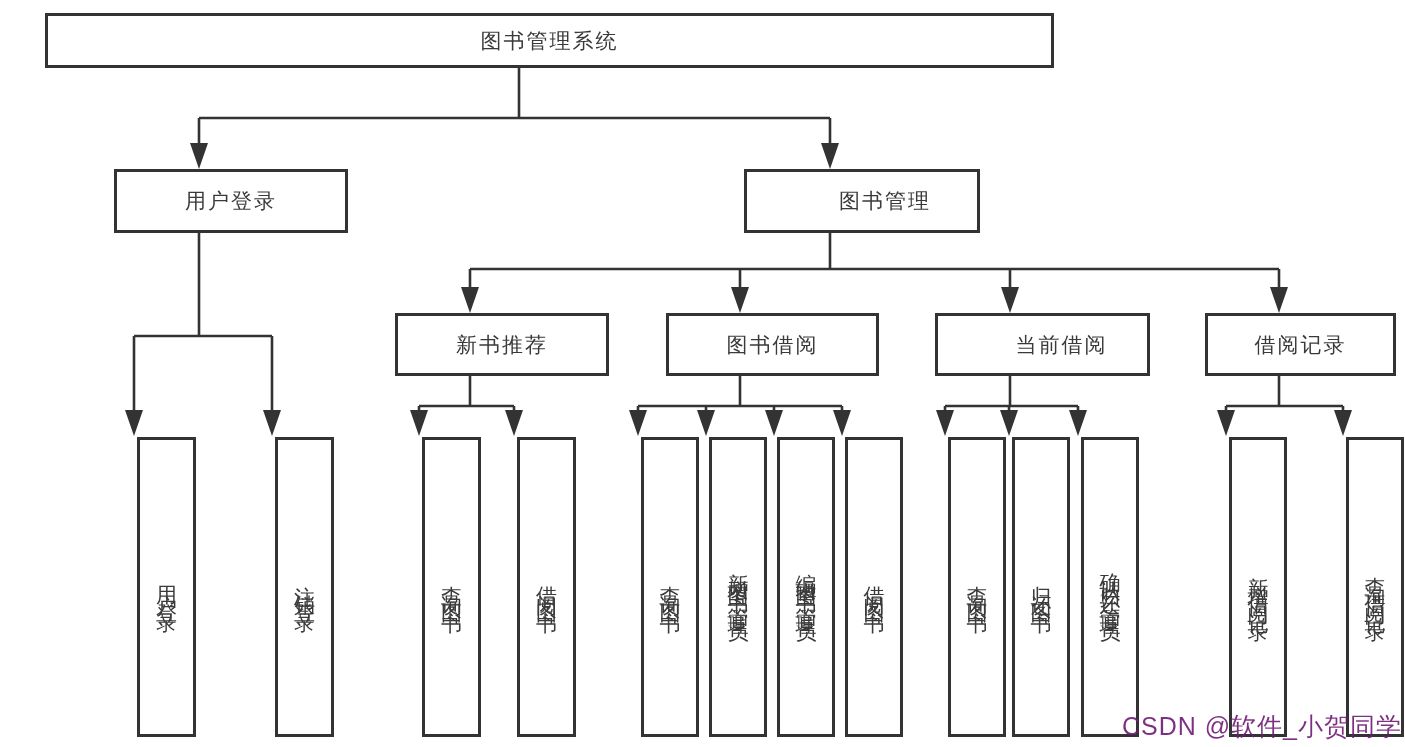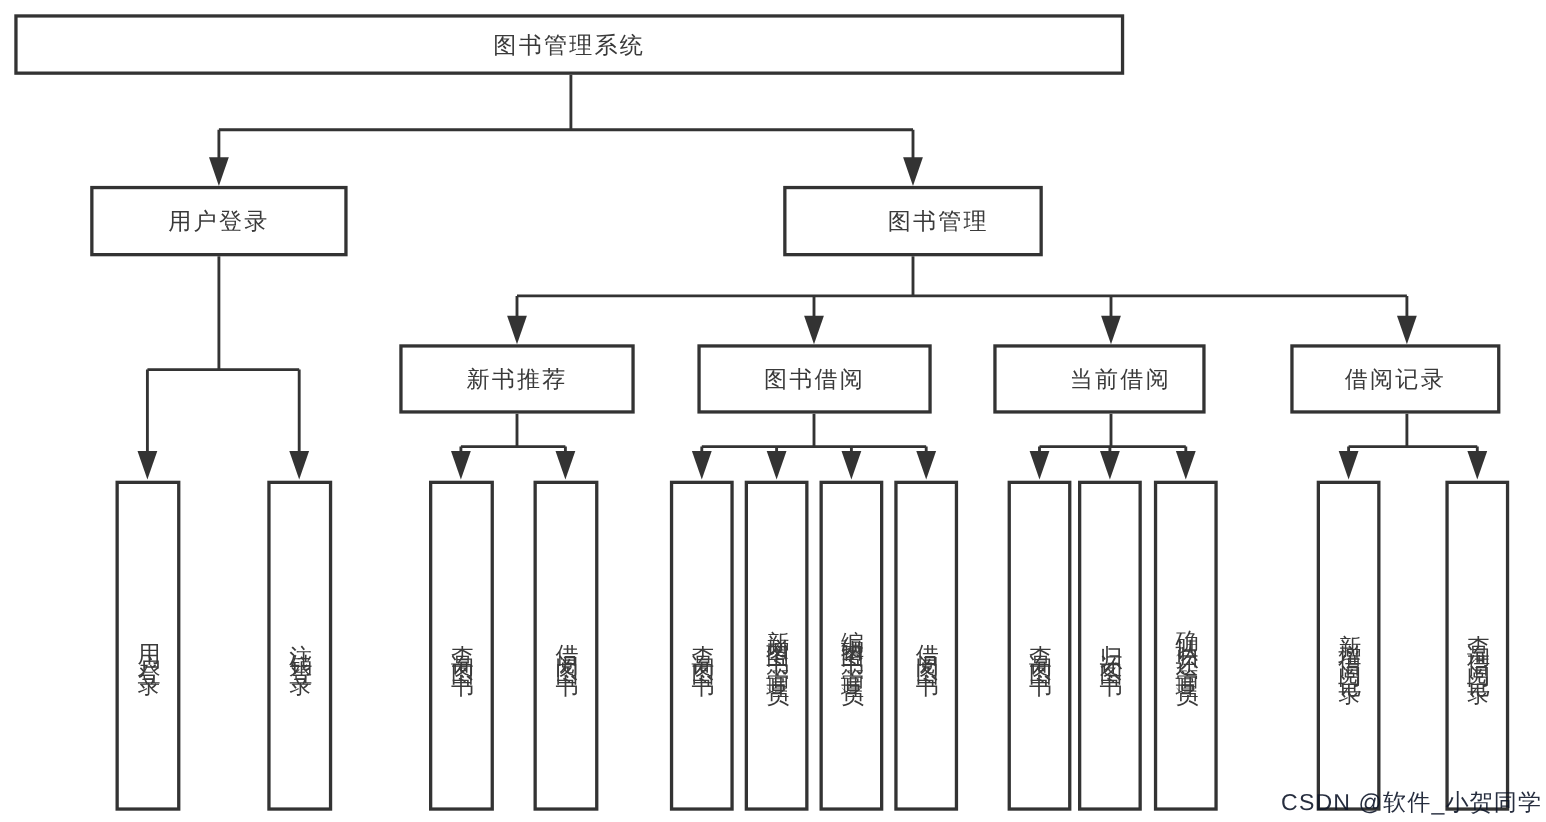--- a/index.html
+++ b/index.html
@@ -25,40 +25,41 @@
     position: absolute;
     box-sizing: border-box;
     border: 3px solid #333333;
     background: #ffffff;
     display: flex;
     align-items: center;
     justify-content: center;
     color: #3a3a3a;
     font-size: 21px;
     z-index: 2;
+    margin-left: 32px;
   }
   .box span {
     letter-spacing: 2px;
     white-space: nowrap;
   }
   .box.leaf span {
     writing-mode: vertical-rl;
     text-orientation: mixed;
     letter-spacing: 9px;
     line-height: 1.15;
   }
   .box.leaf.long span {
     letter-spacing: 7px;
   }
   #watermark {
     position: absolute;
     right: 3px;
     bottom: 4px;
-    font-size: 21px;
-    color: #0f172a;
+    font-size: 25px;
+    color: #701a75;
     letter-spacing: 1px;
     z-index: 3;
     opacity: 0.9;
   }
 </style>
 </head>
 <body>
 
 <div id="canvas">
 
@@ -112,21 +113,21 @@
   <div class="box" style="left:712px; top:169px; width:236px; height:64px;padding-left:46px;">
     <span>图书管理</span>
   </div>
 
   <div class="box" style="left:634px; top:313px; width:213px; height:63px;">
     <span>图书借阅</span>
   </div>
   <div class="box" style="left:363px; top:313px; width:214px; height:63px;">
     <span>新书推荐</span>
   </div>
-  <div class="box" style="left:903px; top:313px; width:193px; height:63px;padding-left:38px;">
+  <div class="box" style="left:903px; top:313px; width:215px; height:63px;padding-left:38px;">
     <span>当前借阅</span>
   </div>
   <div class="box" style="left:1173px; top:313px; width:191px; height:63px;">
     <span>借阅记录</span>
   </div>
 
   <div class="box leaf" style="left:105px; top:437px; width:59px; height:300px;">
     <span>用户登录</span>
   </div>
   <div class="box leaf" style="left:243px; top:437px; width:59px; height:300px;">

